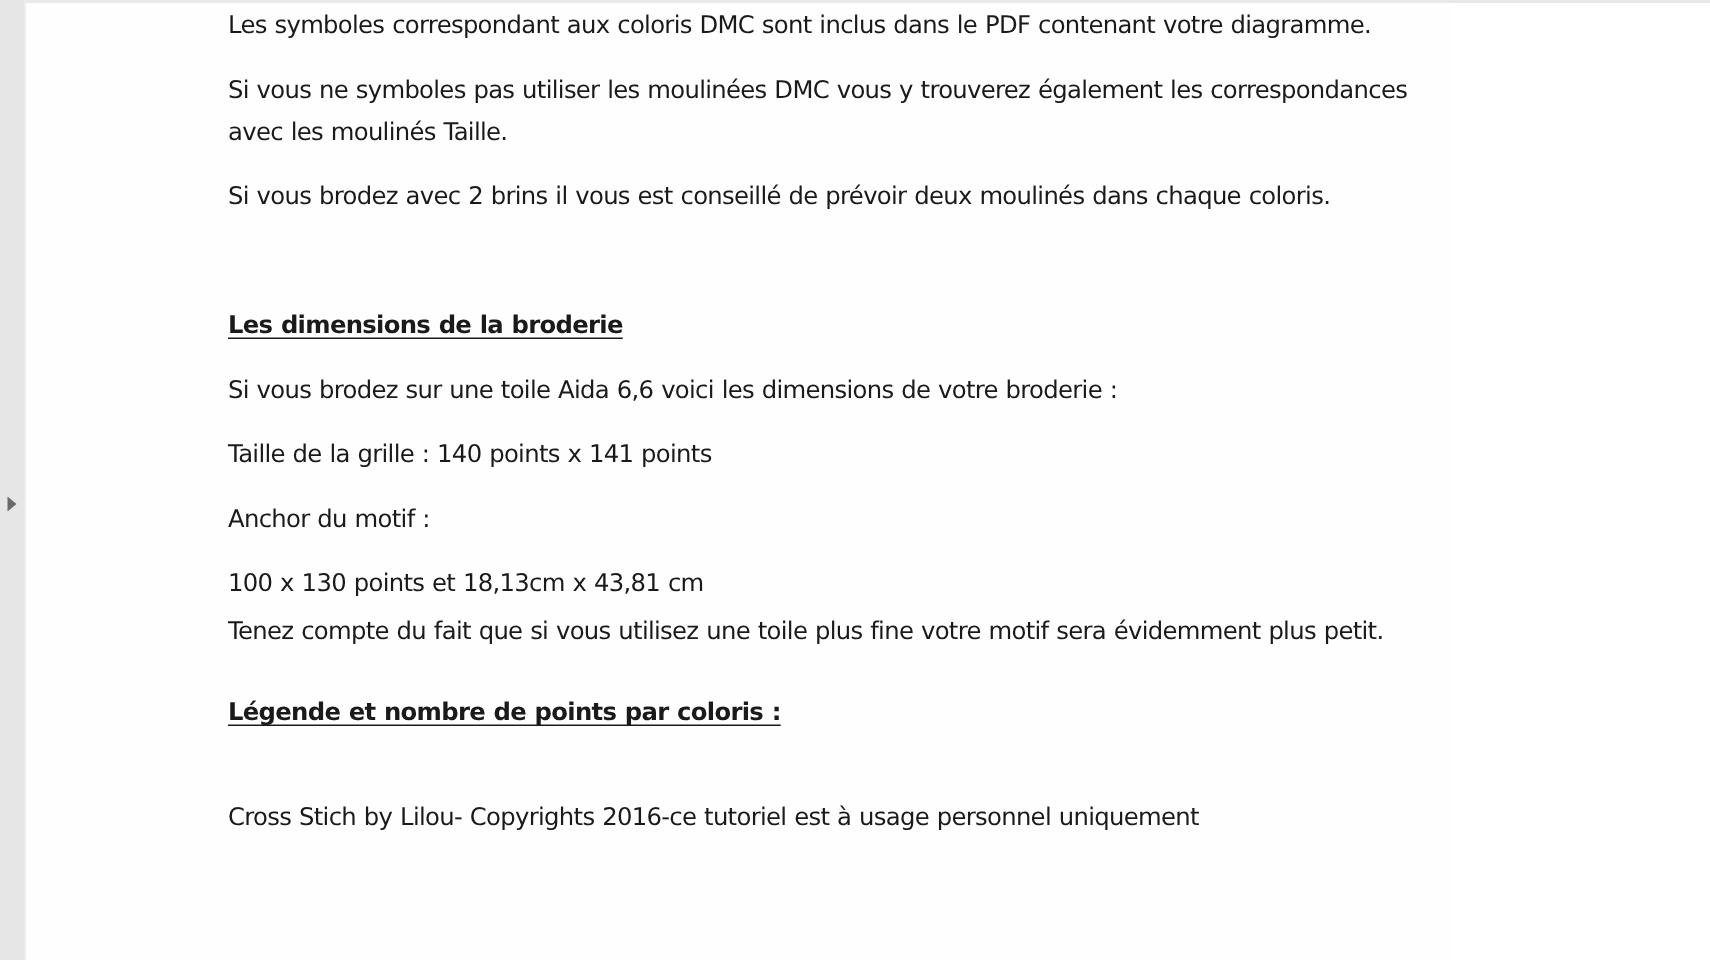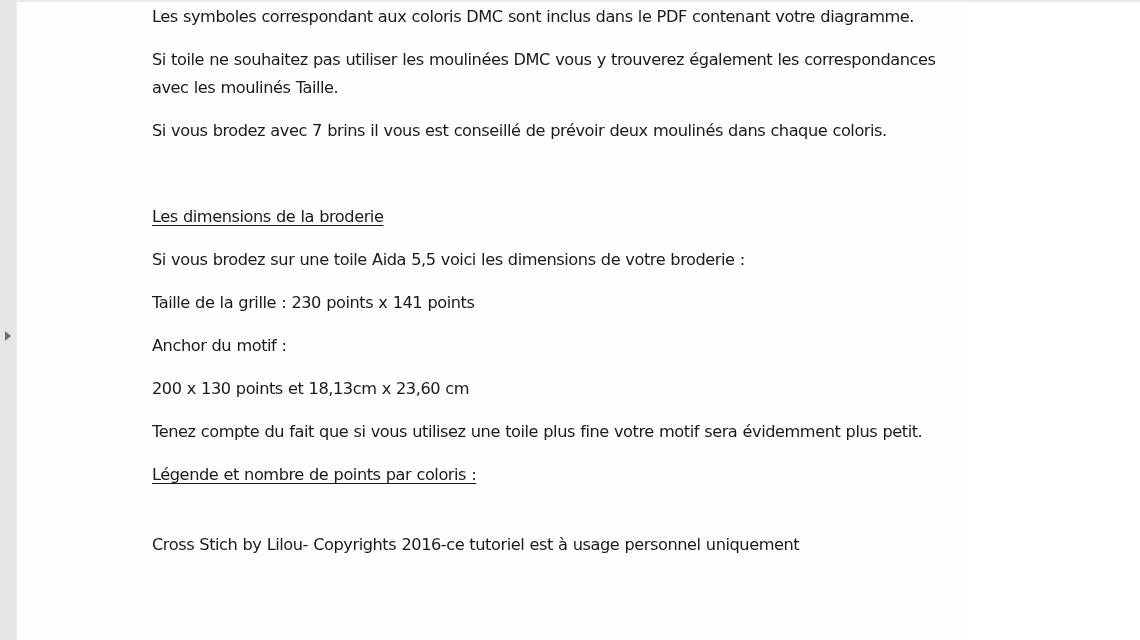--- a/index.html
+++ b/index.html
@@ -58,38 +58,39 @@
     .line {
       position: absolute;
       left: 0;
       white-space: nowrap;
       line-height: 22px;
     }
     .u {
       text-decoration: underline;
       text-underline-offset: 3px;
       text-decoration-thickness: 1px;
+      font-weight: bold;
     }
   </style>
 </head>
 <body>
 
 <div class="viewport">
   <div class="top-rule"></div>
   <div class="left-rail">
     <div class="collapse-arrow"></div>
   </div>
 
   <div class="page">
     <div class="line" style="top:6px">Les symboles correspondant aux coloris DMC sont inclus dans le PDF contenant votre diagramme.</div>
-    <div class="line" style="top:49px">Si toile ne souhaitez pas utiliser les moulinées DMC vous y trouverez également les correspondances</div>
+    <div class="line" style="top:49px">Si vous ne symboles pas utiliser les moulinées DMC vous y trouverez également les correspondances</div>
     <div class="line" style="top:77px">avec les moulinés Taille.</div>
-    <div class="line" style="top:120px">Si vous brodez avec 7 brins il vous est conseillé de prévoir deux moulinés dans chaque coloris.</div>
+    <div class="line" style="top:120px">Si vous brodez avec 2 brins il vous est conseillé de prévoir deux moulinés dans chaque coloris.</div>
     <div class="line u" style="top:206px">Les dimensions de la broderie</div>
-    <div class="line" style="top:249px">Si vous brodez sur une toile Aida 5,5 voici les dimensions de votre broderie :</div>
-    <div class="line" style="top:292px">Taille de la grille : 230 points x 141 points</div>
+    <div class="line" style="top:249px">Si vous brodez sur une toile Aida 6,6 voici les dimensions de votre broderie :</div>
+    <div class="line" style="top:292px">Taille de la grille : 140 points x 141 points</div>
     <div class="line" style="top:335px">Anchor du motif :</div>
-    <div class="line" style="top:378px">200 x 130 points et 18,13cm x 23,60 cm</div>
-    <div class="line" style="top:421px">Tenez compte du fait que si vous utilisez une toile plus fine votre motif sera évidemment plus petit.</div>
+    <div class="line" style="top:378px">100 x 130 points et 18,13cm x 43,81 cm</div>
+    <div class="line" style="top:410px">Tenez compte du fait que si vous utilisez une toile plus fine votre motif sera évidemment plus petit.</div>
     <div class="line u" style="top:464px">Légende et nombre de points par coloris :</div>
     <div class="line" style="top:534px">Cross Stich by Lilou- Copyrights 2016-ce tutoriel est à usage personnel uniquement</div>
   </div>
 </div>
 
 </body></html>

